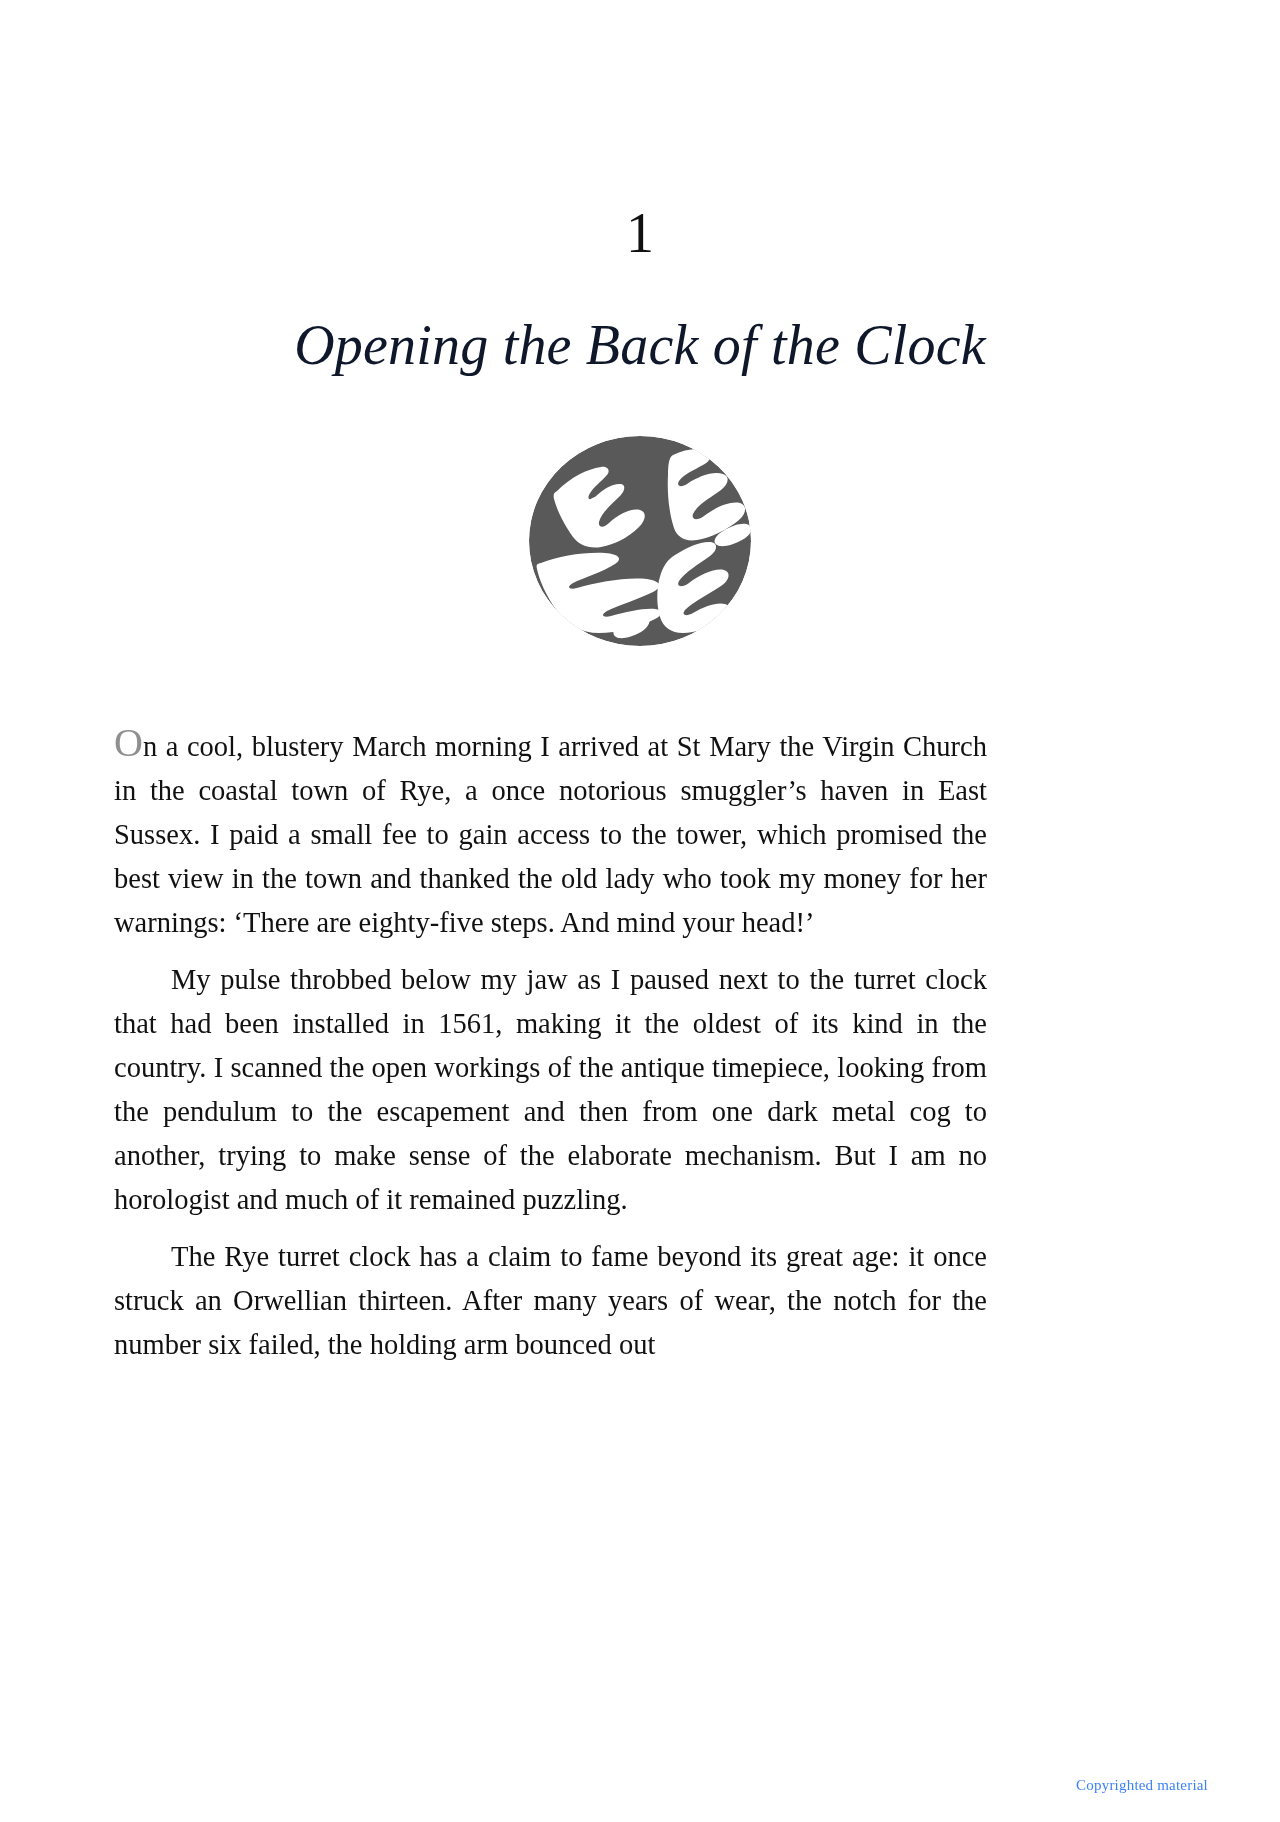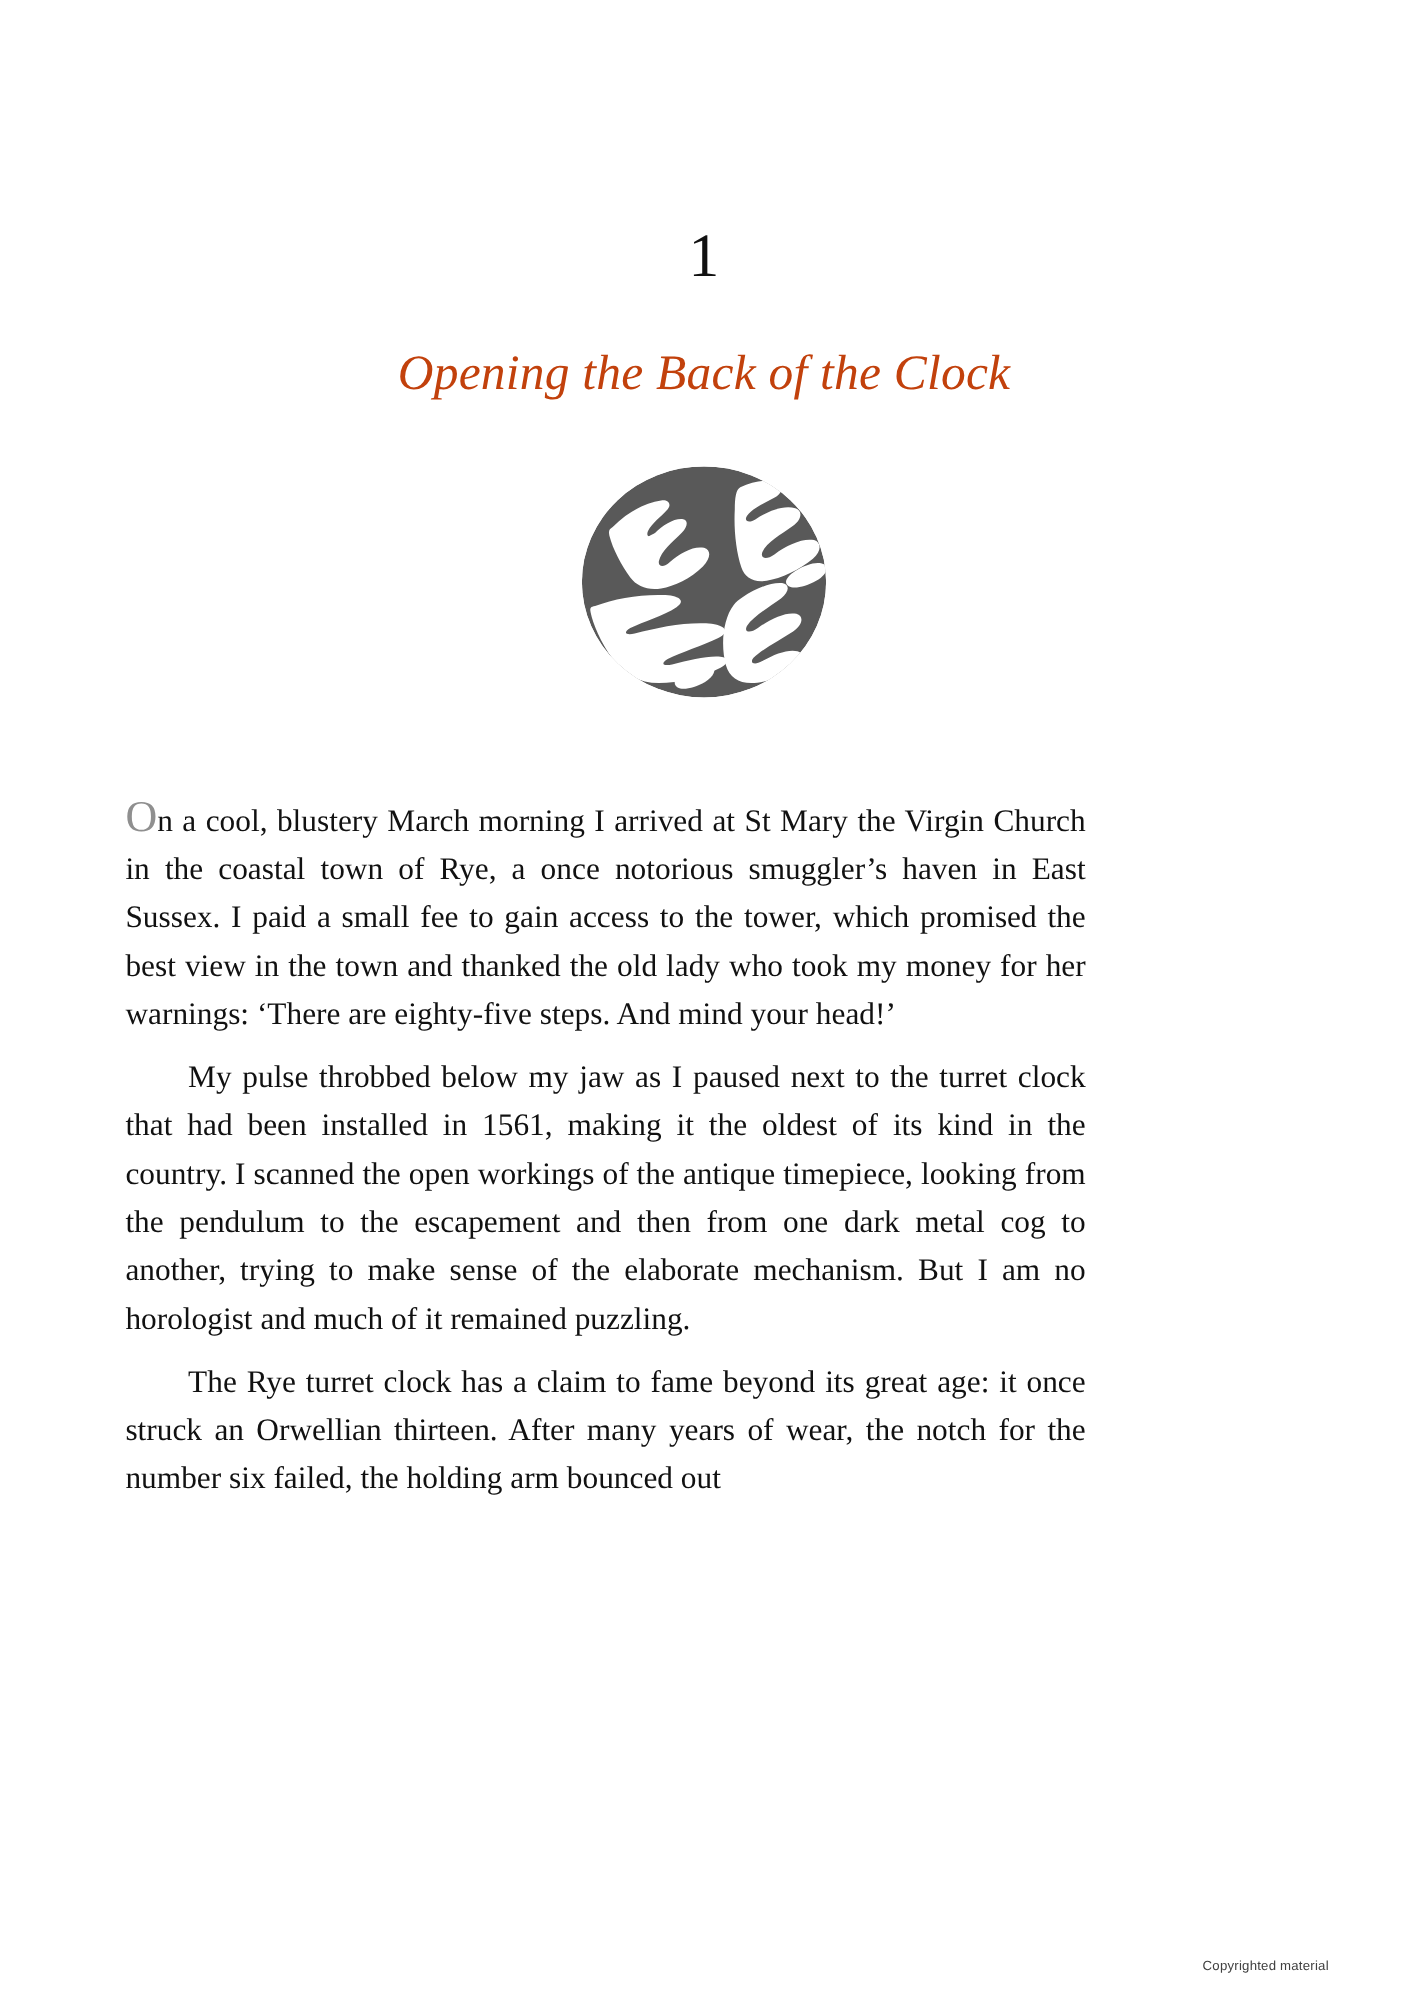--- a/index.html
+++ b/index.html
@@ -36,23 +36,23 @@
     padding-top: 205px;
     letter-spacing: 0;
   }
 
   
   .chapter-title {
     text-align: center;
     font-family: "Liberation Serif", "DejaVu Serif", serif;
     font-style: italic;
     font-weight: 400;
-    font-size: 45px;
+    font-size: 56px;
     line-height: 1.1;
-    color: #c2410c;
+    color: #0f172a;
     margin-top: 54px;
     letter-spacing: 0.2px;
   }
 
   
   .ornament-wrap {
     margin-top: 58px;
     display: flex;
     justify-content: center;
     align-items: center;
@@ -90,23 +90,23 @@
     font-size: 40px;
     line-height: 0;
     font-family: "Liberation Serif", "DejaVu Serif", serif;
   }
 
   
   .watermark {
     position: absolute;
     right: 72px;
     bottom: 28px;
-    font-family: Liberation Sans, sans-serif;
-    font-size: 12px;
-    color: #404040;
+    font-family: Liberation Serif, serif;
+    font-size: 15px;
+    color: #3b82f6;
     letter-spacing: 0.2px;
     white-space: nowrap;
   }
 </style>
 </head>
 <body>
 
 <div class="page">
 
   <div class="chapter-number">1</div>

